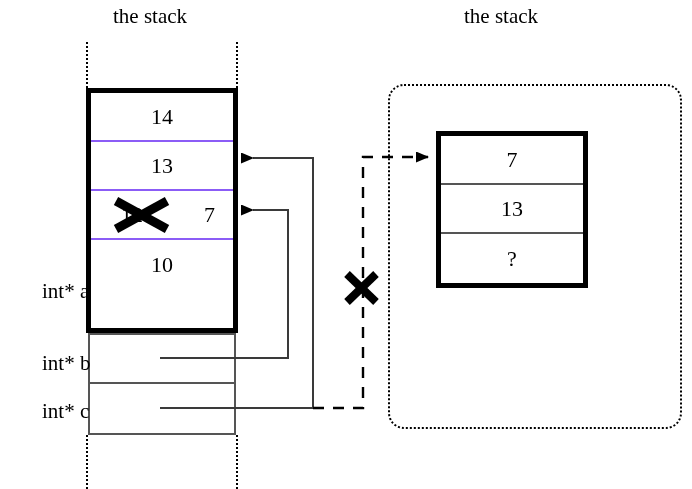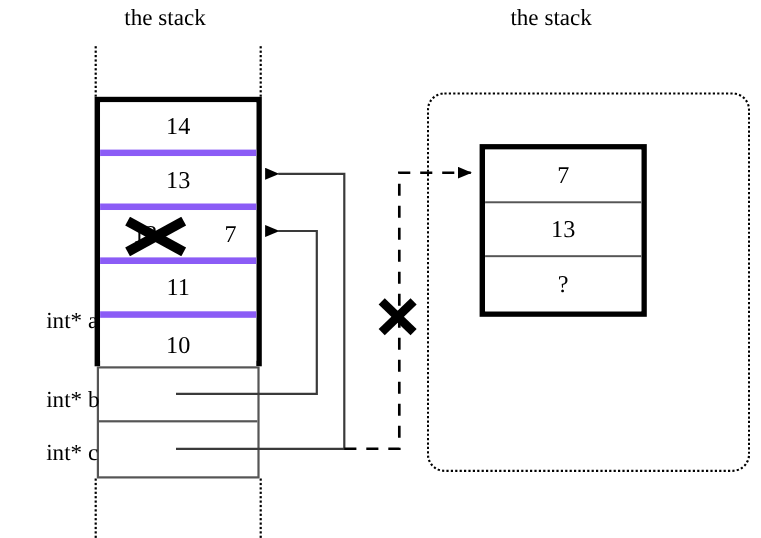--- a/index.html
+++ b/index.html
@@ -34,21 +34,21 @@
     width: 152px;
     height: 245px;
     border: 5px solid #000;
     box-sizing: border-box;
     background: #fff;
   }
   .stack-cell {
     position: relative;
     height: 49px;
     box-sizing: border-box;
-    border-bottom: 6px solid #8b5cf6;
+    border-bottom: 2px solid #8b5cf6;
     background: #fff;
   }
   .stack-cell:last-child { border-bottom: none; }
   .cell-val {
     position: absolute;
     left: 0; right: 0;
     top: 50%;
     transform: translateY(-52%);
     text-align: center;
     font-size: 22px;
@@ -183,23 +183,20 @@
 
     <div class="stack-cell cell-struck">
       <span class="cell-val">12</span>
       <svg class="strike-x" viewBox="0 0 57 36">
         <line x1="3" y1="4" x2="54" y2="32" stroke="#000" stroke-width="9" stroke-linecap="butt"></line>
         <line x1="3" y1="32" x2="54" y2="4" stroke="#000" stroke-width="9" stroke-linecap="butt"></line>
       </svg>
       <span class="replacement">7</span>
     </div>
 
-    <div class="stack-cell">
-      <span class="cell-val">11</span>
-    </div>
 
     <div class="stack-cell">
       <span class="cell-val">10</span>
     </div>
   </div>
 
   <div id="ptr-box">
     <div class="ptr-cell"></div>
     <div class="ptr-cell"></div>
   </div>

